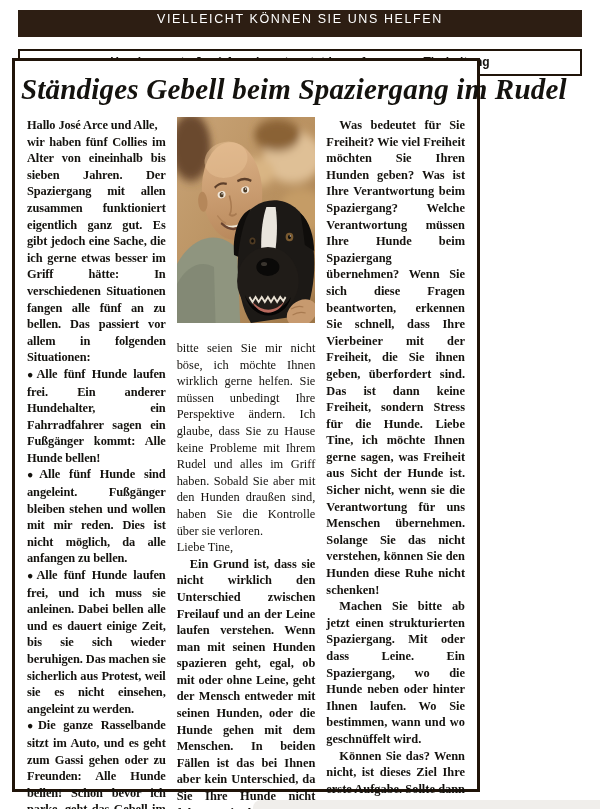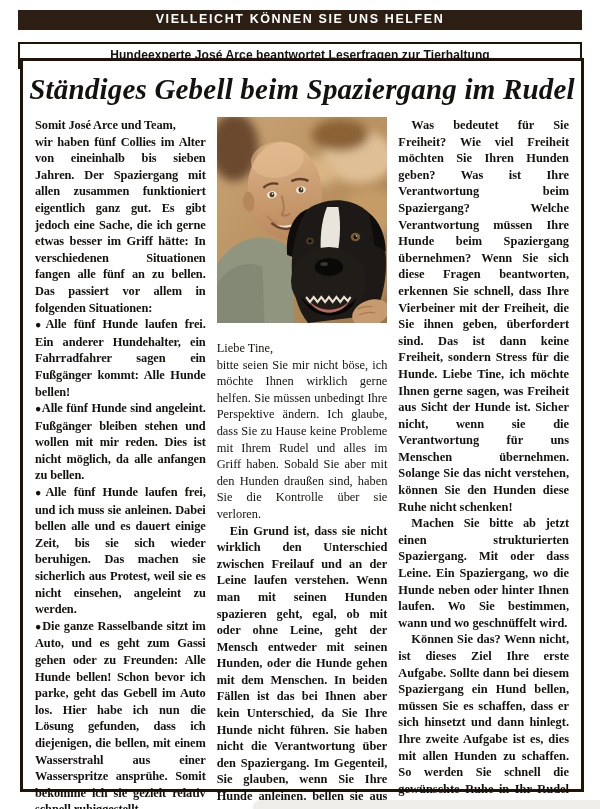--- a/index.html
+++ b/index.html
@@ -17,39 +17,39 @@
   }
   #page { position: relative; width: 600px; height: 809px; background: #fff; overflow: hidden; }
 
   
   .masthead { position: absolute; left: 18px; top: 10px; width: 564px; }
   .banner {
     background: var(--banner_bg);
     color: #fff;
     text-align: center;
     font-family: "Liberation Sans", sans-serif;
-    font-weight: bold;
+    font-weight: normal;
     font-size: 12.5px;
     letter-spacing: 1.6px;
-    padding: 2px 0 4px;
+    padding: 2px 0 11px;
   }
   .subtitle-box {
     margin-top: 12px;
     border: 2px solid var(--frame);
     text-align: center;
     font-family: "Liberation Sans", sans-serif;
     font-weight: bold;
     font-size: 12px;
     padding: 4px 0 5px;
     letter-spacing: 0.1px;
   }
 
   
   .article-box {
-    position: absolute; left: 20px; top: 58px; width: 564px; height: 734px;
+    position: absolute; left: 12px; top: 58px; width: 468px; height: 734px;
     border: 3px solid var(--frame);
     background: #fff;
   }
   .headline {
     text-align: center;
     font-family: "Liberation Serif", serif;
     font-style: italic;
     font-weight: bold;
     font-size: 29px;
     letter-spacing: 0.2px;
@@ -97,21 +97,21 @@
       <span>Hundeexperte José Arce beantwortet Leserfragen zur Tierhaltung</span>
     </div>
   </div>
 
   <div class="article-box">
     <h1 class="headline">Ständiges Gebell beim Spaziergang im Rudel</h1>
 
     <div class="cols">
 
       <div class="col col-letter">
-        <p>Somit José Arce und Team,</p>
+        <p>Hallo José Arce und Alle,</p>
         <p>wir haben fünf Collies im Alter von eineinhalb bis sieben Jahren. Der Spaziergang mit allen zusammen funktioniert eigentlich ganz gut. Es gibt jedoch eine Sache, die ich gerne etwas besser im Griff hätte: In verschiedenen Situationen fangen alle fünf an zu bellen. Das passiert vor allem in folgenden Situationen:</p>
         <p class="bullet">Alle fünf Hunde laufen frei. Ein anderer Hundehalter, ein Fahrradfahrer sagen ein Fußgänger kommt: Alle Hunde bellen!</p>
         <p class="bullet">Alle fünf Hunde sind angeleint. Fußgänger bleiben stehen und wollen mit mir reden. Dies ist nicht möglich, da alle anfangen zu bellen.</p>
         <p class="bullet">Alle fünf Hunde laufen frei, und ich muss sie anleinen. Dabei bellen alle und es dauert einige Zeit, bis sie sich wieder beruhigen. Das machen sie sicherlich aus Protest, weil sie es nicht einsehen, angeleint zu werden.</p>
         <p class="bullet">Die ganze Rasselbande sitzt im Auto, und es geht zum Gassi gehen oder zu Freunden: Alle Hunde bellen! Schon bevor ich parke, geht das Gebell im Auto los. Hier habe ich nun die Lösung gefunden, dass ich diejenigen, die bellen, mit einem Wasserstrahl aus einer Wasserspritze ansprühe. Somit bekomme ich sie gezielt relativ schnell ruhiggestellt.</p>
 
       </div>
 
       <div class="col">
         <svg class="photo" viewBox="0 0 180 206" preserveAspectRatio="none" aria-hidden="true">
@@ -177,22 +177,22 @@
           <ellipse cx="118" cy="150" rx="15" ry="9" fill="#0a0908"></ellipse>
           <ellipse cx="113" cy="147" rx="4" ry="2" fill="#3a352f"></ellipse>
 
           <path d="M88,178 C98,198 136,198 148,180 C140,204 98,206 88,178 Z" fill="#060505"></path>
           <path d="M96,182 C106,196 130,196 140,183 C132,200 104,200 96,182 Z" fill="#b96a5e"></path>
           <path d="M94,180 L98,185 L102,180 L106,185 L110,180 L114,185 L118,180 L122,185 L126,180 L130,185 L134,180 L138,184 L141,180" stroke="#e8e0d2" stroke-width="2.2" fill="none"></path>
 
           <ellipse cx="162" cy="196" rx="20" ry="13" fill="#c79a6f" transform="rotate(-18 162 196)"></ellipse>
           <path d="M148,192 Q156,188 164,190 M150,198 Q158,194 167,196" stroke="#a87a50" stroke-width="1.2" fill="none"></path>
         </svg>
+        <p>bitte seien Sie mir nicht böse, ich möchte Ihnen wirklich gerne helfen. Sie müssen unbedingt Ihre Perspektive ändern. Ich glaube, dass Sie zu Hause keine Probleme mit Ihrem Rudel und alles im Griff haben. Sobald Sie aber mit den Hunden draußen sind, haben Sie die Kontrolle über sie verloren.</p>
         <p>Liebe Tine,</p>
-        <p>bitte seien Sie mir nicht böse, ich möchte Ihnen wirklich gerne helfen. Sie müssen unbedingt Ihre Perspektive ändern. Ich glaube, dass Sie zu Hause keine Probleme mit Ihrem Rudel und alles im Griff haben. Sobald Sie aber mit den Hunden draußen sind, haben Sie die Kontrolle über sie verloren.</p>
         <p class="indent">Ein Grund ist, dass sie nicht wirklich den Unterschied zwischen Freilauf und an der Leine laufen verstehen. Wenn man mit seinen Hunden spazieren geht, egal, ob mit oder ohne Leine, geht der Mensch entweder mit seinen Hunden, oder die Hunde gehen mit dem Menschen. In beiden Fällen ist das bei Ihnen aber kein Unterschied, da Sie Ihre Hunde nicht führen. Sie haben nicht die Verantwortung über den Spaziergang. Im Gegenteil, Sie glauben, wenn Sie Ihre Hunde anleinen, bellen sie aus Protest. Für mich ist das ein klares Zeichen, dass die Leine für sie etwas Negatives bedeutet. Diese Einstellung sollten Sie ändern. Stellen Sie sich bitte diese Fragen:</p>
       </div>
 
       <div class="col">
         <p class="indent">Was bedeutet für Sie Freiheit? Wie viel Freiheit möchten Sie Ihren Hunden geben? Was ist Ihre Verantwortung beim Spaziergang? Welche Verantwortung müssen Ihre Hunde beim Spaziergang übernehmen? Wenn Sie sich diese Fragen beantworten, erkennen Sie schnell, dass Ihre Vierbeiner mit der Freiheit, die Sie ihnen geben, überfordert sind. Das ist dann keine Freiheit, sondern Stress für die Hunde. Liebe Tine, ich möchte Ihnen gerne sagen, was Freiheit aus Sicht der Hunde ist. Sicher nicht, wenn sie die Verantwortung für uns Menschen übernehmen. Solange Sie das nicht verstehen, können Sie den Hunden diese Ruhe nicht schenken!</p>
         <p class="indent">Machen Sie bitte ab jetzt einen strukturierten Spaziergang. Mit oder dass Leine. Ein Spaziergang, wo die Hunde neben oder hinter Ihnen laufen. Wo Sie bestimmen, wann und wo geschnüffelt wird.</p>
         <p class="indent"><span>Können Sie das? Wenn nicht, ist dieses Ziel Ihre erste Aufgabe. Sollte dann bei diesem Spaziergang ein Hund bellen, müssen Sie es schaffen, dass er sich hinsetzt und dann hinlegt. Ihre zweite Aufgabe ist es, dies mit allen Hunden zu schaffen. So werden Sie schnell die gewünschte Ruhe in Ihr Rudel bringen und so gemeinsam den Spaziergang genießen. Freiheit ist für unseren Hund, wenn wir die Verantwortung übernehmen und er sich an unserer Seite entspannen kann!</span></p>
 
       </div>
 

